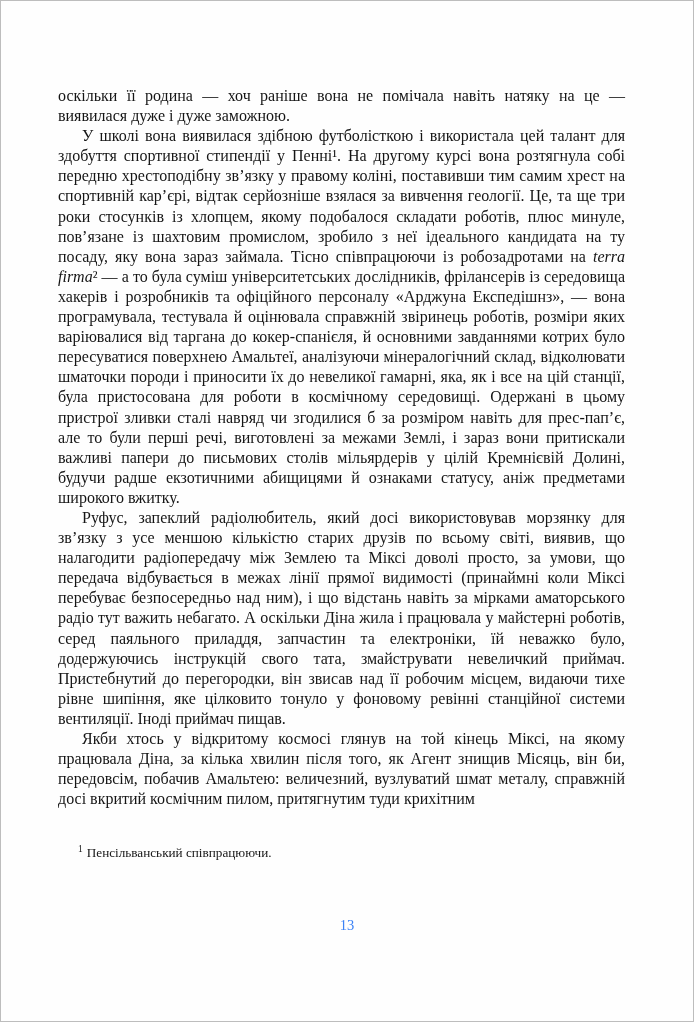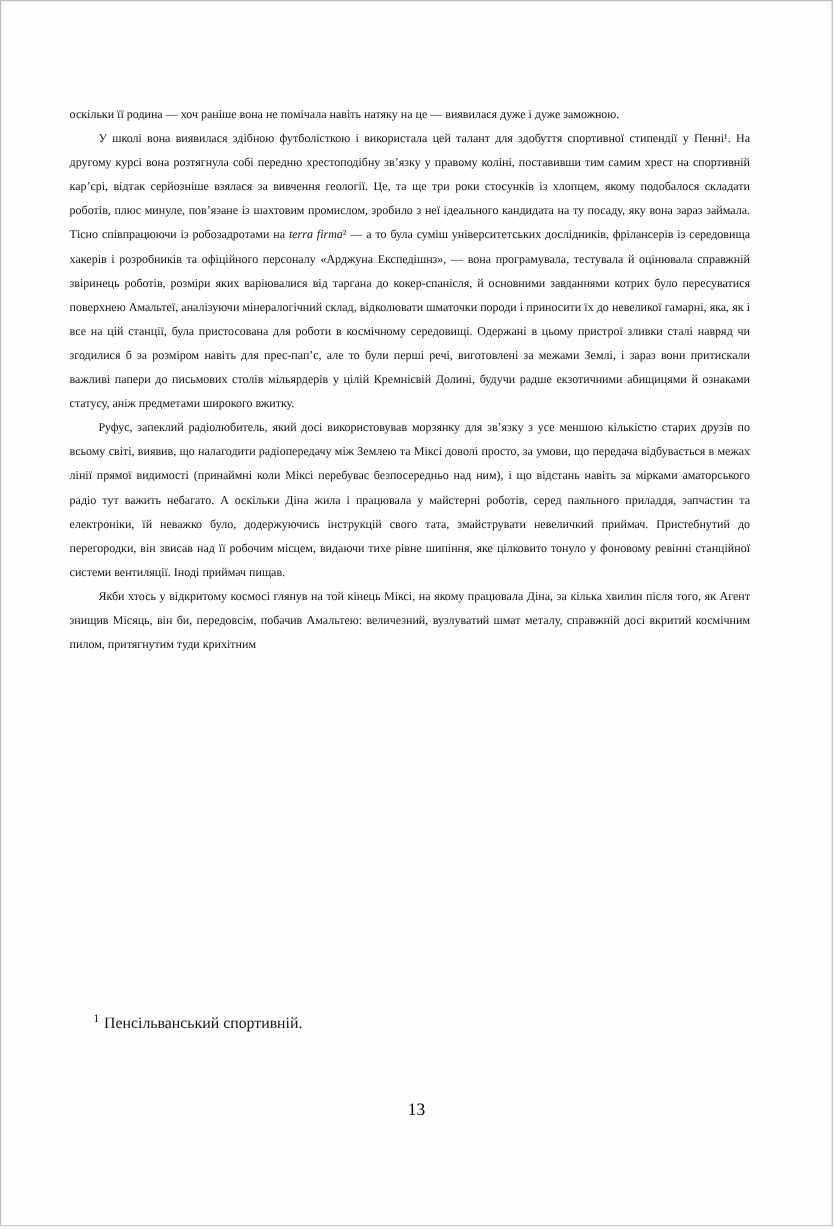--- a/index.html
+++ b/index.html
@@ -16,21 +16,21 @@
     font-family: "Liberation Serif", "DejaVu Serif", serif;
     color: #151515;
     box-sizing: border-box;
     overflow: hidden;
   }
   .text-block {
     position: absolute;
     left: 57px;
     right: 68px;
     top: 85px;
-    font-size: 10px;
+    font-size: 16px;
     line-height: 20.1px;
     text-align: justify;
   }
   .text-block p {
     margin: 0;
     padding: 0;
   }
   .text-block p.indent {
     text-indent: 24px;
   }
@@ -59,38 +59,38 @@
   .footnote .fn-italic {
     font-style: italic;
   }
   .page-number {
     position: absolute;
     left: 0;
     right: 0;
     top: 916px;
     text-align: center;
     font-size: 14.5px;
-    color: #000000;
+    color: #3b82f6;
   }
 </style>
 </head>
 <body>
 
 <div class="page">
 
   <div class="text-block">
     <p>оскільки її родина — хоч раніше вона не помічала навіть натяку на це — виявилася дуже і дуже заможною.</p>
 
     <p class="indent"><span>У школі вона виявилася здібною футболісткою і використала цей талант для здобуття спортивної стипендії у Пенні¹. На другому курсі вона розтягнула собі передню хрестоподібну зв’язку у правому коліні, поставивши тим самим хрест на спортивній кар’єрі, відтак серйозніше взялася за вивчення геології. Це, та ще три роки стосунків із хлопцем, якому подобалося складати роботів, плюс минуле, пов’язане із шахтовим промислом, зробило з неї ідеального кандидата на ту посаду, яку вона зараз займала. Тісно співпрацюючи із робозадротами на </span><span class="latin-italic">terra firma</span><span>² — а то була суміш університетських дослідників, фрілансерів із середовища хакерів і розробників та офіційного персоналу «Арджуна Експедішнз», — вона програмувала, тестувала й оцінювала справжній звіринець роботів, розміри яких варіювалися від таргана до кокер-спанієля, й основними завданнями котрих було пересуватися поверхнею Амальтеї, аналізуючи мінералогічний склад, відколювати шматочки породи і приносити їх до невеликої гамарні, яка, як і все на цій станції, була пристосована для роботи в космічному середовищі. Одержані в цьому пристрої зливки сталі навряд чи згодилися б за розміром навіть для прес-пап’є, але то були перші речі, виготовлені за межами Землі, і зараз вони притискали важливі папери до письмових столів мільярдерів у цілій Кремнієвій Долині, будучи радше екзотичними абищицями й ознаками статусу, аніж предметами широкого вжитку.</span></p>
 
     <p class="indent">Руфус, запеклий радіолюбитель, який досі використовував морзянку для зв’язку з усе меншою кількістю старих друзів по всьому світі, виявив, що налагодити радіопередачу між Землею та Міксі доволі просто, за умови, що передача відбувається в межах лінії прямої видимості (принаймні коли Міксі перебуває безпосередньо над ним), і що відстань навіть за мірками аматорського радіо тут важить небагато. А оскільки Діна жила і працювала у майстерні роботів, серед паяльного приладдя, запчастин та електроніки, їй неважко було, додержуючись інструкцій свого тата, змайструвати невеличкий приймач. Пристебнутий до перегородки, він звисав над її робочим місцем, видаючи тихе рівне шипіння, яке цілковито тонуло у фоновому ревінні станційної системи вентиляції. Іноді приймач пищав.</p>
 
     <p class="indent">Якби хтось у відкритому космосі глянув на той кінець Міксі, на якому працювала Діна, за кілька хвилин після того, як Агент знищив Місяць, він би, передовсім, побачив Амальтею: величезний, вузлуватий шмат металу, справжній досі вкритий космічним пилом, притягнутим туди крихітним</p>
   </div>
 
   <div class="footnotes">
-    <p class="footnote"><sup>1</sup><span>Пенсільванський спортивній.</span></p>
+    <p class="footnote"><sup>1</sup><span>Пенсільванський співпрацюючи.</span></p>
 
   </div>
 
   <div class="page-number">13</div>
 
 </div>
 
 </body></html>

